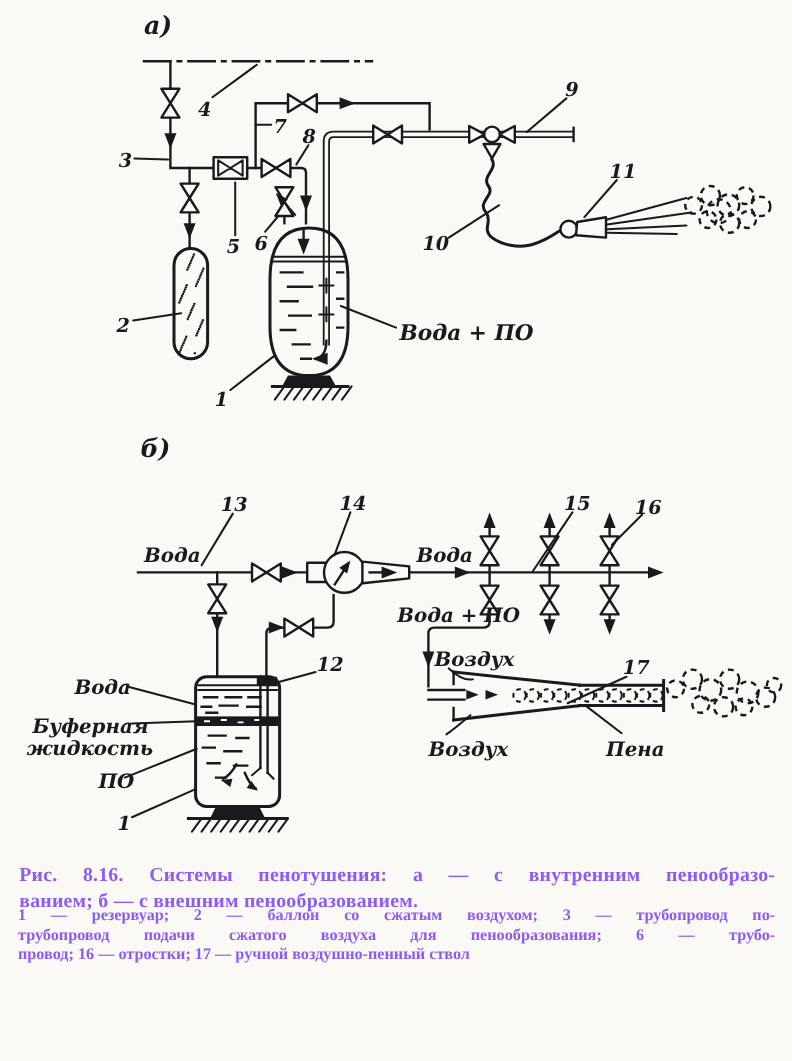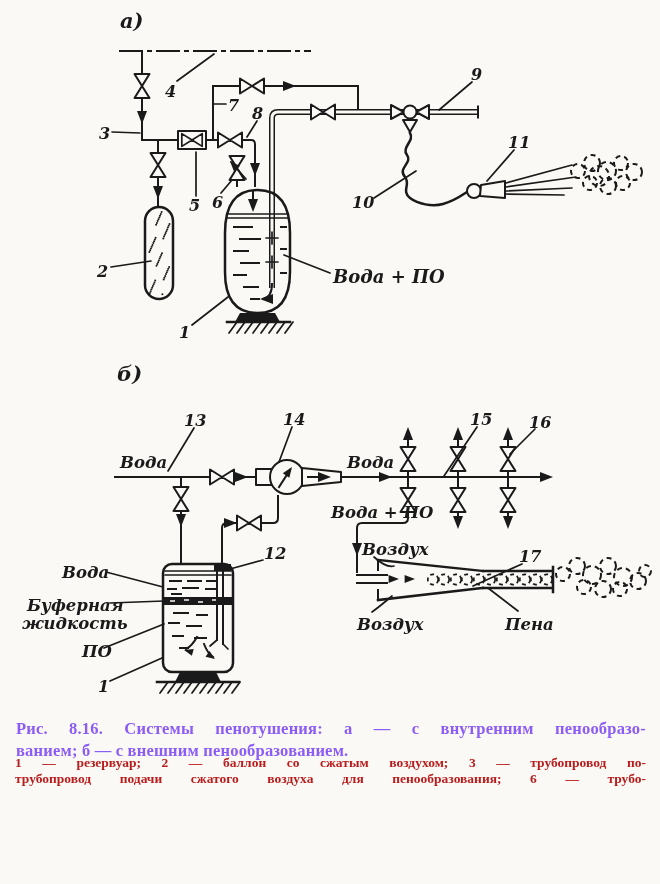--- a/index.html
+++ b/index.html
@@ -17,21 +17,21 @@
   .dashes{stroke:#1a1a1a;stroke-width:2;fill:none;}
   .wdash{stroke:#faf9f5;stroke-width:1.6;fill:none;}
   .cloud{stroke:#1a1a1a;stroke-width:2;fill:none;stroke-dasharray:5 4;}
   .swirl{stroke:#1a1a1a;stroke-width:1.7;fill:none;stroke-dasharray:4 3;}
   .num{font:italic 700 16px "DejaVu Serif",serif;}
   .word{font:italic 700 16.5px "DejaVu Serif",serif;}
   .wordL{font:italic 700 18px "DejaVu Serif",serif;}
   .panel{font:italic 700 21px "DejaVu Serif",serif;}
   .caption{position:absolute;left:16px;top:718px;width:630px;color:#8b5cf6;
            font:700 16.5px/22px "Liberation Serif",serif;letter-spacing:.2px;}
-  .legend{position:absolute;left:15px;top:755px;width:631px;color:#b91c1c;
+  .legend{position:absolute;left:15px;top:755px;width:631px;color:#8b5cf6;
           font:700 13.5px/15.8px "Liberation Serif",serif;}
   .j{text-align:justify;text-align-last:justify;}
 </style>
 </head>
 <body>
 
 <div class="page">
 
 <svg style="top:0" width="660" height="355" viewBox="0 0 660 355">
   <defs>
@@ -298,15 +298,16 @@
   <text class="num" x="98" y="692">1</text>
 </svg>
 
 <div class="caption">
   <div class="j">Рис. 8.16. Системы пенотушения: а — с внутренним пенообразо-</div>
   <div>ванием; б — с внешним пенообразованием.</div>
 </div>
 <div class="legend">
   <div class="j">1 — резервуар; 2 — баллон со сжатым воздухом; 3 — трубопровод по-</div>
   <div class="j">трубопровод подачи сжатого воздуха для пенообразования; 6 — трубо-</div>
+  <div>провод; 16 — отростки; 17 — ручной воздушно-пенный ствол</div>
 </div>
 
 </div>
 
 </body></html>

